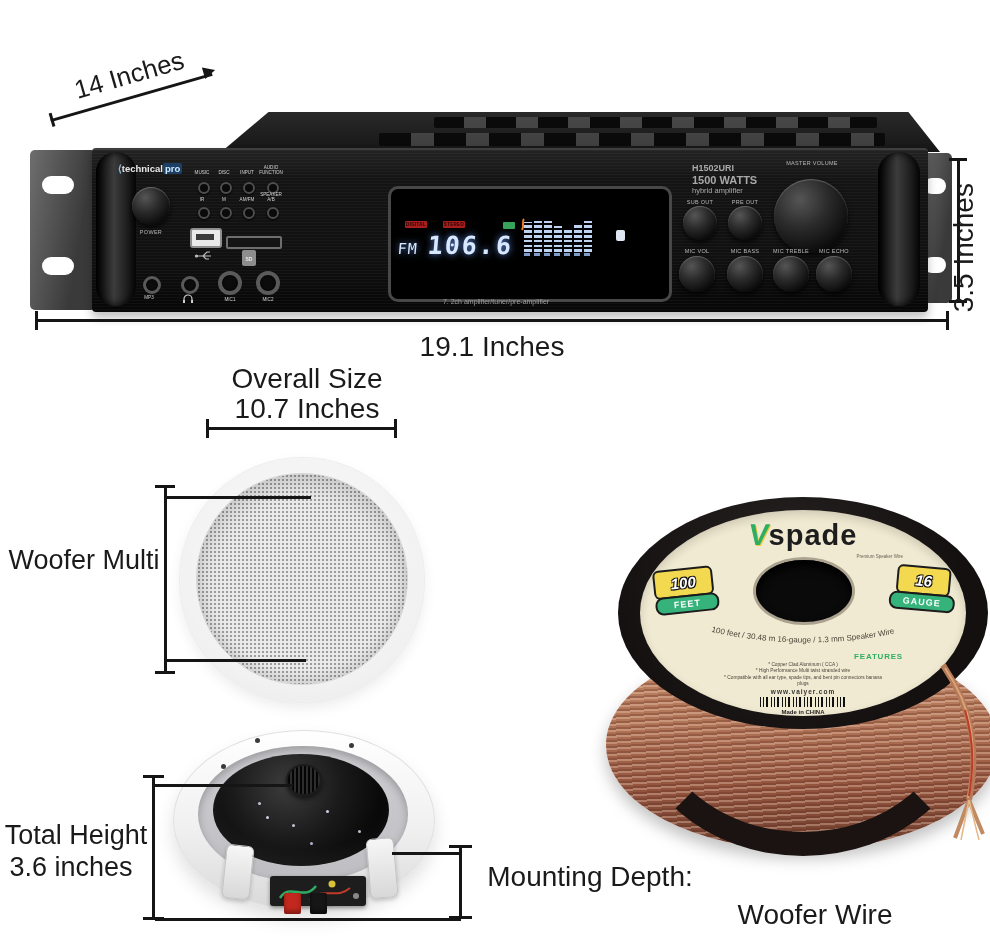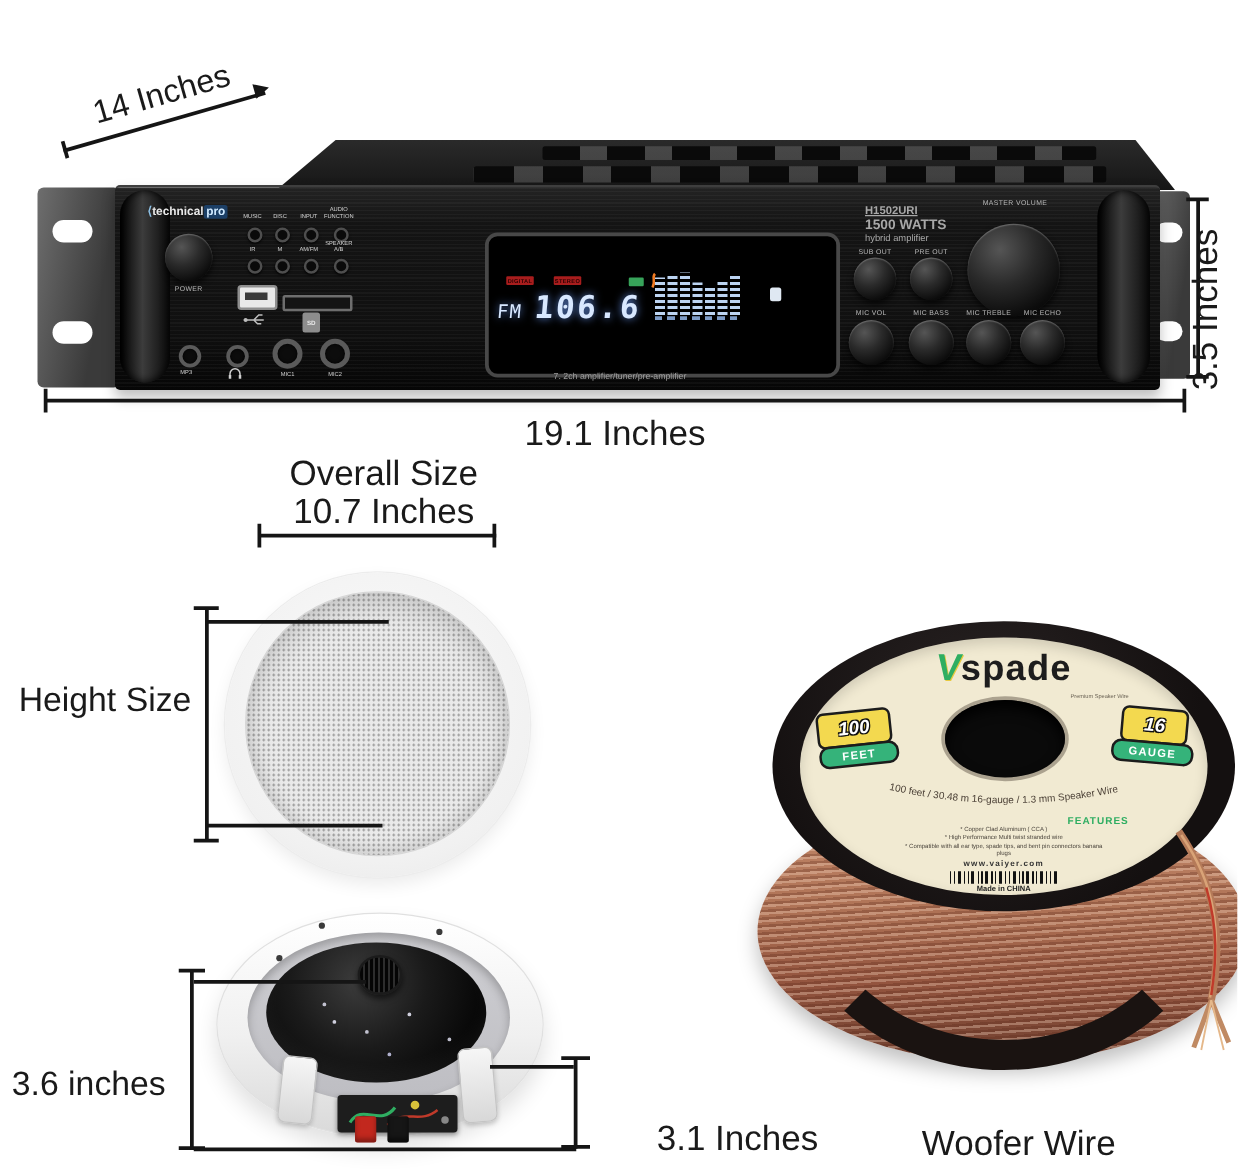--- a/index.html
+++ b/index.html
@@ -140,21 +140,21 @@
     <div class="bar" style="left:20px;height:34px;"></div>
     <div class="bar" style="left:30px;height:26px;"></div>
     <div class="bar" style="left:40px;height:22px;"></div>
     <div class="bar" style="left:50px;height:28px;"></div>
     <div class="bar" style="left:60px;height:32px;"></div>
   </div>
   <div class="abs" style="left:524px;top:253px;width:68px;height:2.5px;background:repeating-linear-gradient(90deg,#7d9cc8 0 6px,rgba(0,0,0,0) 6px 10px);"></div>
   <div class="abs" style="left:616px;top:230px;width:9px;height:11px;background:#dfe8f2;border-radius:2px;"></div>
 
   <div class="abs" style="left:692px;top:163px;color:#a8a8a8;line-height:1.18;">
-    <div style="font-size:9px;font-weight:700;text-decoration:underline;">H1502URI</div>
+    <div style="font-size:9px;font-weight:700;">H1502URI</div>
     <div style="font-size:11px;font-weight:700;">1500 WATTS</div>
     <div style="font-size:7.5px;">hybrid amplifier</div>
   </div>
   <div class="klabel" style="left:678px;top:199px;width:44px;">SUB OUT</div>
   <div class="knob" style="left:683px;top:206px;width:34px;height:34px;"></div>
   <div class="klabel" style="left:723px;top:199px;width:44px;">PRE OUT</div>
   <div class="knob" style="left:728px;top:206px;width:34px;height:34px;"></div>
   <div class="klabel" style="left:772px;top:160px;width:80px;">MASTER VOLUME</div>
   <div class="knob" style="left:774px;top:179px;width:74px;height:74px;"></div>
   <div class="klabel" style="left:675px;top:248px;width:44px;">MIC VOL</div>
@@ -184,21 +184,21 @@
   <div class="tick" style="left:394px;top:419px;width:3px;height:19px;"></div>
 
   <div class="abs" style="left:180px;top:458px;width:244px;height:244px;border-radius:50%;background:radial-gradient(circle at 50% 40%,#fbfbfb,#f1f1f1 70%,#e6e6e6);box-shadow:0 0 0 1px #ececec,0 6px 14px rgba(0,0,0,.08);"></div>
   <div class="abs grille-dots" style="left:196px;top:473px;width:210px;height:210px;border-radius:50%;border:1px solid #d6d6d6;box-shadow:inset 0 8px 22px rgba(0,0,0,.16),inset 0 -5px 12px rgba(0,0,0,.08);"></div>
 
   <div class="line" style="left:164px;top:487px;width:3px;height:186px;"></div>
   <div class="tick" style="left:155px;top:485px;width:20px;height:3px;"></div>
   <div class="tick" style="left:155px;top:671px;width:20px;height:3px;"></div>
   <div class="line" style="left:166px;top:496px;width:145px;height:2.5px;"></div>
   <div class="line" style="left:166px;top:659px;width:140px;height:2.5px;"></div>
-  <div class="abs txt dim" style="left:6px;top:545px;width:156px;font-size:27px;">Height Size</div>
+  <div class="abs txt dim" style="left:6px;top:545px;width:156px;font-size:27px;">Woofer Multi</div>
 
   <div class="abs" style="left:606px;top:640px;width:392px;height:210px;border-radius:50%;z-index:2;
        background:linear-gradient(180deg,#c4896b,#b07457 40%,#93543e 70%,#6f4030);box-shadow:0 8px 16px rgba(0,0,0,.25);">
     <div style="position:absolute;inset:0;border-radius:50%;background:repeating-linear-gradient(176deg,rgba(255,226,205,.30) 0 2px,rgba(0,0,0,0) 2px 4px,rgba(90,40,25,.28) 4px 6px);"></div>
   </div>
 
   <div class="abs" style="left:628px;top:556px;width:350px;height:300px;border-radius:50%;border:24px solid rgba(0,0,0,0);border-bottom-color:#1a1311;box-sizing:border-box;z-index:3;"></div>
 
   <div class="abs" style="left:618px;top:497px;width:370px;height:232px;border-radius:50%;background:radial-gradient(circle at 45% 35%,#2a2424,#141010 70%);z-index:4;"></div>
   <div class="abs cream" style="left:640px;top:510px;width:326px;height:206px;border-radius:50%;z-index:5;box-shadow:inset 0 4px 10px rgba(0,0,0,.15);"></div>
@@ -267,21 +267,22 @@
     </svg>
   </div>
   <div class="abs" style="left:284px;top:893px;width:17px;height:21px;background:#c2281e;border-radius:2px;box-shadow:inset 0 -3px 4px rgba(0,0,0,.35);"></div>
   <div class="abs" style="left:310px;top:893px;width:17px;height:21px;background:#161616;border-radius:2px;box-shadow:inset 0 -3px 4px rgba(0,0,0,.6);"></div>
 
   <div class="line" style="left:152px;top:777px;width:3px;height:143px;"></div>
   <div class="tick" style="left:143px;top:775px;width:21px;height:3px;"></div>
   <div class="tick" style="left:143px;top:917px;width:21px;height:3px;"></div>
   <div class="line" style="left:155px;top:784px;width:138px;height:2.5px;"></div>
   <div class="line" style="left:155px;top:918px;width:306px;height:2.5px;"></div>
+  <div class="abs txt" style="left:0;top:820px;width:152px;font-size:27px;">Total Height</div>
   <div class="abs txt" style="left:0;top:852px;width:142px;font-size:27px;">3.6 inches</div>
 
   <div class="line" style="left:459px;top:847px;width:3px;height:72px;"></div>
   <div class="tick" style="left:449px;top:845px;width:23px;height:3px;"></div>
   <div class="tick" style="left:449px;top:916px;width:23px;height:3px;"></div>
   <div class="line" style="left:392px;top:852px;width:67px;height:2.5px;"></div>
-  <div class="abs txt dim" style="left:470px;top:895px;width:240px;">3.1 Inches</div>
+  <div class="abs txt dim" style="left:470px;top:861px;width:240px;">Mounting Depth:</div>
 
 </div>
 
 </body></html>

